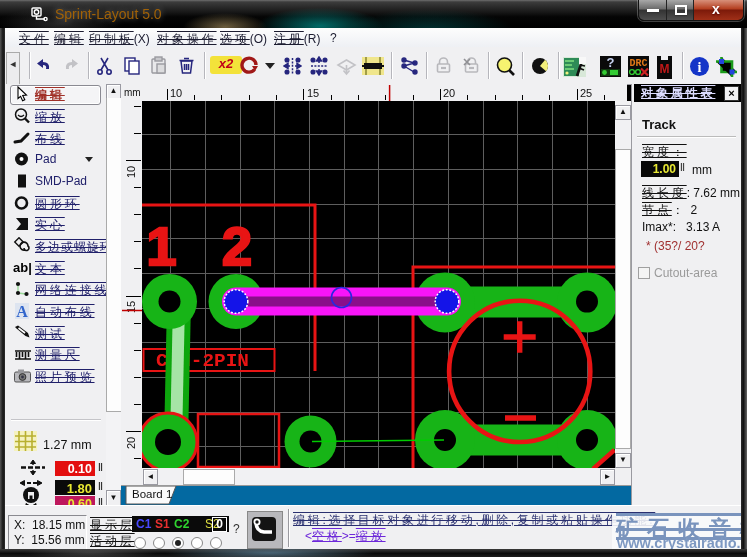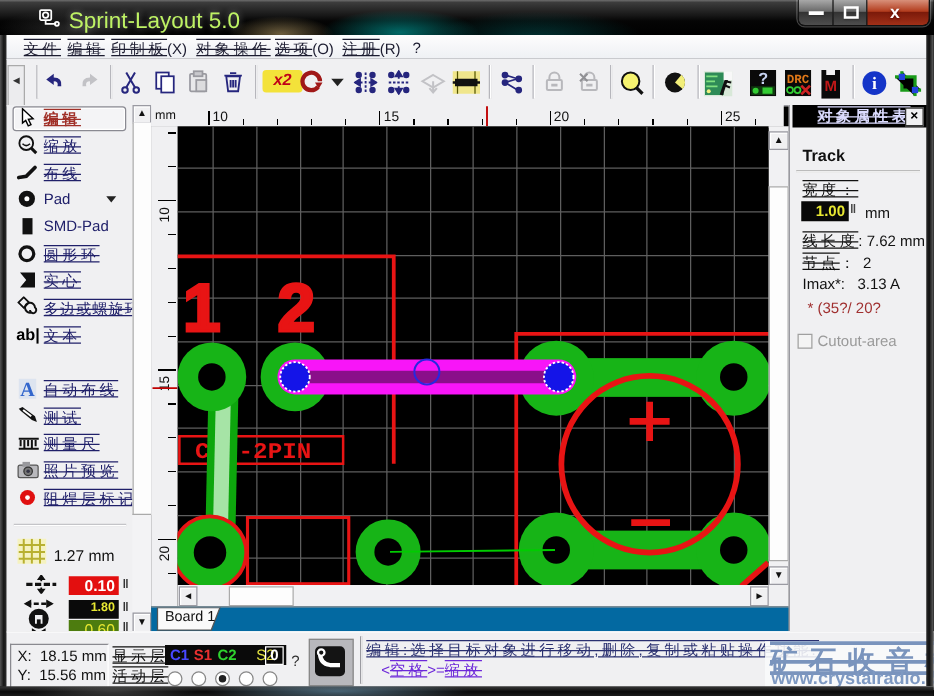--- a/index.html
+++ b/index.html
@@ -7,21 +7,21 @@
 .zh{letter-spacing:.24em;text-decoration-line:underline overline line-through;text-decoration-thickness:1px;text-underline-offset:1px}
 
 #titlebar{left:0;top:0;width:747px;height:28px;
  background:
   radial-gradient(ellipse 90px 26px at 320px 26px,rgba(0,190,185,.55),rgba(0,150,150,0) 70%),
   radial-gradient(ellipse 60px 20px at 225px 27px,rgba(215,185,120,.5),rgba(215,185,120,0) 70%),
   radial-gradient(ellipse 120px 30px at 430px 30px,rgba(0,140,140,.35),rgba(0,140,140,0) 70%),
   radial-gradient(ellipse 90px 24px at 60px 24px,rgba(150,150,150,.25),rgba(150,150,150,0) 70%),
   linear-gradient(#6e6e6e 0,#3c3c3c 7%,#161616 45%,#050505 60%,#000 100%)}
 #wicon{left:29px;top:6px}
-#wtitle{left:55px;top:6px;color:#bef264;font-size:18px;text-shadow:0 0 6px rgba(255,255,255,.45)}
+#wtitle{left:55px;top:6px;color:#a16207;font-size:14px;text-shadow:0 0 6px rgba(255,255,255,.45)}
 #btns{left:638px;top:0;width:104px;height:20px;border:1px solid #111;border-top:none;
  border-radius:0 0 6px 6px;overflow:hidden;box-shadow:0 0 0 1px rgba(255,255,255,.25)}
 .wbtn{position:absolute;top:0;height:20px;
  background:linear-gradient(#a8a8a8 0,#6a6a6a 45%,#333 50%,#4e4e4e 100%)}
 #bmin{left:0;width:27px;border-right:1px solid #222}
 #bmax{left:28px;width:26px;border-right:1px solid #222}
 #bclose{left:55px;width:49px;background:linear-gradient(#d8907a 0,#b33d1e 45%,#7c1a0a 50%,#a03018 100%)}
 .glyph{position:absolute;color:#fff;font-weight:bold}
 #menubar{left:5px;top:28px;width:737px;height:19px;
  background:linear-gradient(#fdfdfd,#eef0f4);border-bottom:1px solid #d8dae0}
@@ -307,20 +307,33 @@
       <svg class="licon" width="20" height="18">
         <rect x="3" y="2" width="6" height="6" fill="none" stroke="#111" stroke-width="1.4" transform="rotate(45 6 5)"></rect>
         <path d="M12 13 a4 4 0 1 1 3 -4 a2.5 2.5 0 1 1 -4 2" fill="none" stroke="#111" stroke-width="1.6"></path>
       </svg>
       <div class="txt zh" style="letter-spacing:.08em">多边或螺旋环</div>
     </div>
 <div class="lrow" style="top:174px">
       <div class="licon" style="font-weight:bold;font-size:13px;color:#000;top:2px">ab|</div>
       <div class="txt zh">文本</div>
     </div>
+<div class="lrow" style="top:195px">
+      <svg class="licon" width="20" height="19">
+        <g stroke="#9ad89a" stroke-width="1.4">
+          <path d="M5 4 L5 13 M5 13 L13 14"></path>
+        </g>
+        <g fill="#111">
+          <circle cx="5" cy="4" r="2.1"></circle>
+          <circle cx="5" cy="13" r="2.1"></circle>
+          <circle cx="13.5" cy="14" r="2.1"></circle>
+        </g>
+      </svg>
+      <div class="txt zh">网络连接线</div>
+    </div>
 <div class="lrow" style="top:217px">
       <svg class="licon" width="18" height="19">
         <rect x="2" y="1" width="14" height="16" fill="#dde4f0"></rect>
         <text x="9" y="15" font-size="16" font-weight="bold" fill="#3366cc" text-anchor="middle" font-family="Liberation Serif">A</text>
       </svg>
       <div class="txt zh">自动布线</div>
     </div>
 <div class="lrow" style="top:260px">
       <svg class="licon" width="20" height="18">
         <path d="M2 6 H18 M2 14 H18 M3.5 7 V12 M6.5 7 V14 M9.5 7 V12 M12.5 7 V14 M15.5 7 V12" stroke="#111" stroke-width="1.6" fill="none"></path>
@@ -336,27 +349,20 @@
     </div>
 <div class="lrow" style="top:282px">
       <svg class="licon" width="20" height="18">
         <rect x="1.5" y="5" width="16" height="10" rx="1.5" fill="#b8b8bc" stroke="#555" stroke-width="1"></rect>
         <rect x="5" y="2.5" width="6" height="4" fill="#98989c"></rect>
         <circle cx="9.5" cy="10" r="3.4" fill="#777" stroke="#333" stroke-width="1"></circle>
         <circle cx="9.5" cy="10" r="1.4" fill="#334"></circle>
       </svg>
       <div class="txt zh">照片预览</div>
     </div>
-<div class="lrow" style="top:304px">
-      <svg class="licon" style="left:10px" width="16" height="18">
-        <circle cx="7" cy="9" r="6" fill="#e01010"></circle>
-        <circle cx="7" cy="9" r="1.9" fill="#fff"></circle>
-      </svg>
-      <div class="txt zh">阻焊层标记</div>
-    </div>
 <div class="abs" style="left:6px;top:335px;width:90px;height:1px;background:#c4c4c8;border-bottom:1px solid #fff"></div>
 <div class="abs" style="left:9px;top:347px;width:23px;height:20px;background:#f5f2c0"></div>
 <svg class="abs" style="left:9px;top:347px" width="23" height="20">
       <g stroke="#b8b030" stroke-width="1.6">
         <path d="M1 5 H22 M1 10.5 H22 M1 16 H22 M5 0 V20 M11.5 0 V20 M18 0 V20"></path>
       </g>
     </svg>
 <div class="abs" style="left:38px;top:354px;font-size:12.5px;color:#111">1.27 mm</div>
 <svg class="abs" style="left:15px;top:376px" width="26" height="15">
       <g stroke="#111" fill="#111">
@@ -373,23 +379,23 @@
         <path d="M6.5 1.5 L2 4 L6.5 6.5 Z M19.5 1.5 L24 4 L19.5 6.5 Z"></path>
       </g>
       <circle cx="13" cy="16" r="8" fill="#111"></circle>
       <rect x="10" y="13" width="6" height="7" fill="#f0f0f2"></rect>
       <rect x="11.5" y="16.5" width="3" height="4" fill="#111"></rect>
       <g stroke="#111" fill="#111">
         <path d="M3 27 H10 M16 27 H23" stroke-width="1.6"></path>
         <path d="M8 24.5 L12 27 L8 29.5 Z M18 24.5 L14 27 L18 29.5 Z"></path>
       </g>
     </svg>
-<div class="abs" style="left:50px;top:396px;width:37px;height:14px;background:#0a0a0a;color:#e8e832;font-size:10px;font-weight:bold;text-align:right;padding:1px 3px 0 0">1.80</div>
+<div class="abs" style="left:50px;top:396px;width:37px;height:14px;background:#0a0a0a;color:#e8e832;font-size:13px;font-weight:bold;text-align:right;padding:1px 3px 0 0">1.80</div>
 <div class="abs" style="left:93px;top:397px;color:#333;font-weight:bold;font-size:10px">‖</div>
-<div class="abs" style="left:50px;top:412px;width:37px;height:14px;background:#4d7c0f;color:#e8e832;font-size:12.5px;font-weight:normal;text-align:right;padding:1px 3px 0 0">0.60</div>
+<div class="abs" style="left:50px;top:412px;width:37px;height:14px;background:#be185d;color:#e8e832;font-size:12.5px;font-weight:bold;text-align:right;padding:1px 3px 0 0">0.60</div>
 <div class="abs" style="left:93px;top:413px;color:#333;font-weight:bold;font-size:10px">‖</div>
 <div class="abs" id="lscroll">
  <div class="sbtn" style="left:0;top:0;width:13px;height:13px;line-height:12px">▲</div>
  <div class="abs" style="left:0;top:14px;width:14px;height:313px;background:#fdfdfd;border:1px solid #aaa;border-top:none"></div>
  <div class="sbtn" style="left:0;top:406px;width:13px;height:14px;line-height:13px">▼</div>
 </div>
 </div>
 <div class="abs" id="topruler">
     <svg width="506" height="17" style="position:absolute">
       <g stroke="#000" stroke-width="1" shape-rendering="crispEdges">
@@ -510,21 +516,21 @@
     <div class="abs" style="left:41px;top:1px;width:50px;height:14px;background:#fdfdfd;border:1px solid #aaa"></div>
     <div class="sbtn" style="left:458px;top:1px;width:13px;height:14px;line-height:13px">►</div>
   </div>
 <div class="abs" id="tabrow">
     <svg width="70" height="20" style="position:absolute">
       <path d="M5 0 H55 L48 18 H5 Z" fill="#fafafa" stroke="#555" stroke-width="1"></path>
     </svg>
     <span style="position:absolute;left:11px;top:2px;font-size:11.5px;color:#111">Board 1</span>
   </div>
 <div class="abs" id="props">
- <div class="abs" id="ptitle"><span class="zh" style="margin-left:20px">对象属性表</span></div>
+ <div class="abs" id="ptitle"><span class="zh" style="margin-left:7px">对象属性表</span></div>
  <div class="abs" style="left:92px;top:2px;width:13px;height:13px;background:#f0f0f2;border:1px solid #333;color:#000;font-size:11px;font-weight:bold;text-align:center;line-height:12px">×</div>
  <div class="pt" style="left:10px;top:33px;font-weight:bold;font-size:13px">Track</div>
  <div class="abs" style="left:5px;top:52px;width:99px;height:1px;background:#bbb;border-bottom:1px solid #fff"></div>
  <div class="pt zh" style="left:10px;top:60px">宽度：</div>
  <div class="abs" style="left:9px;top:77px;width:35px;height:14px;background:#080808;color:#e8e832;font-size:12px;font-weight:bold;text-align:right;padding:1px 3px 1px 0">1.00</div>
  <div class="abs" style="left:48px;top:78px;color:#444;font-weight:bold;font-size:10px">‖</div>
  <div class="pt" style="left:60px;top:79px">mm</div>
  <div class="pt" style="left:10px;top:101px"><span class="zh">线长度</span>: 7.62 mm</div>
  <div class="pt" style="left:10px;top:118px"><span class="zh">节点</span>：&nbsp;&nbsp;2</div>
  <div class="pt" style="left:10px;top:136px">Imax*:&nbsp;&nbsp;&nbsp;3.13 A</div>

